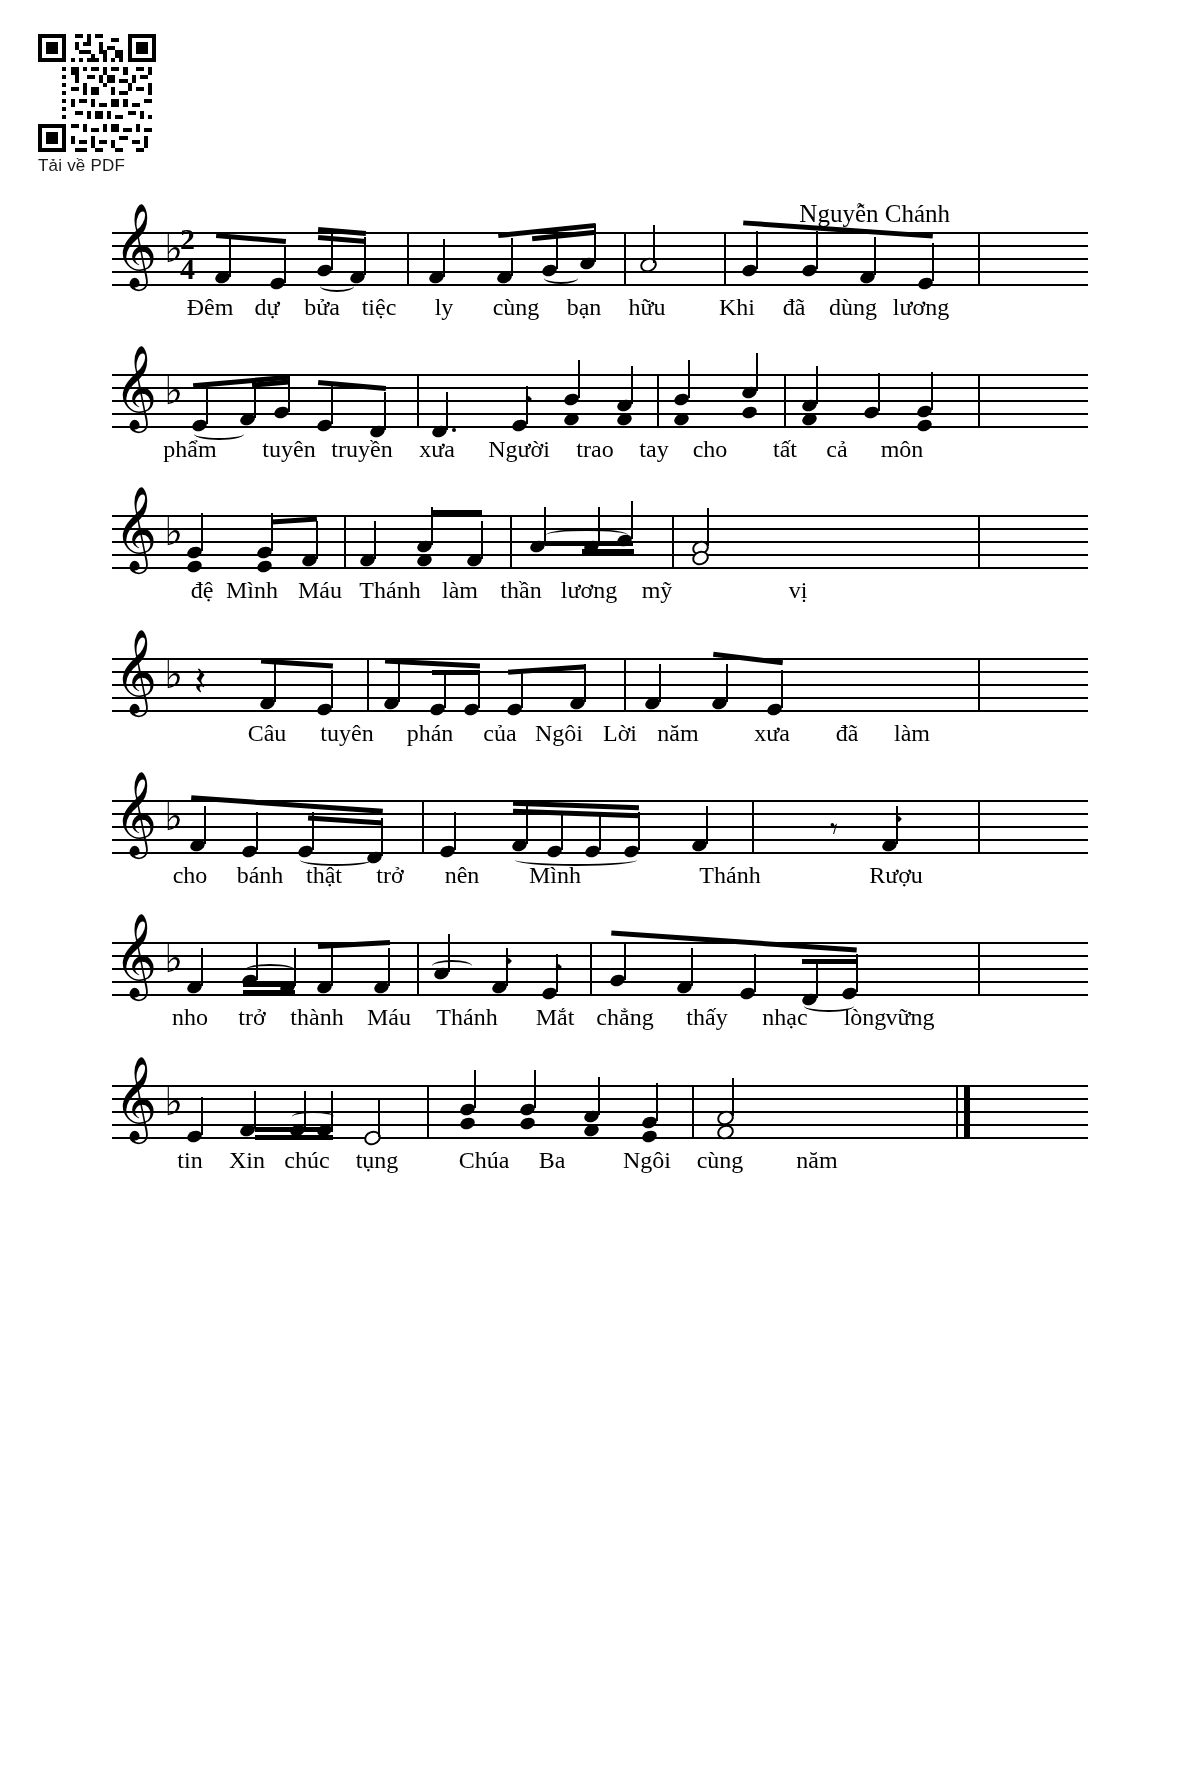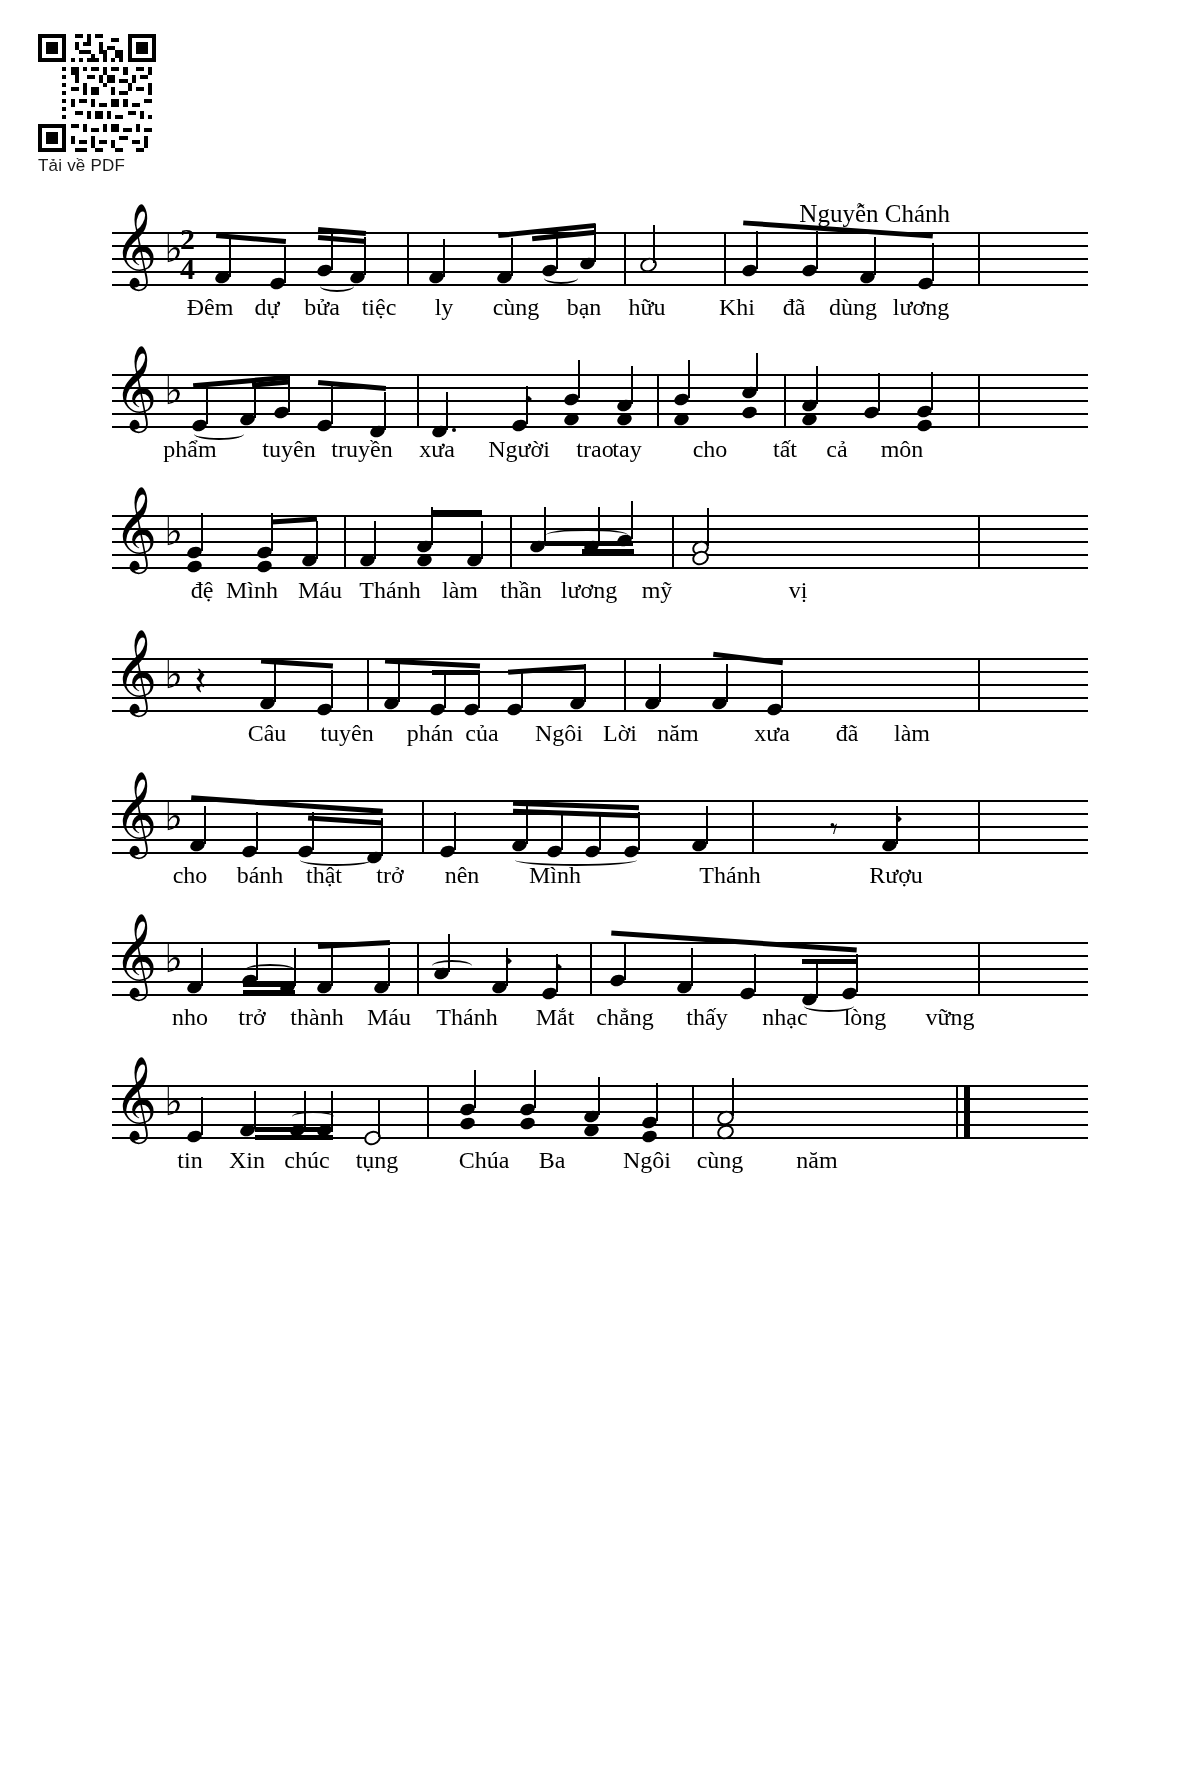--- a/index.html
+++ b/index.html
@@ -473,21 +473,21 @@
       <div class="stem" style="left:819px; top:-2px;"></div>
       <div class="barline" style="left:866px;"></div>
     </div>
     <div class="lyrics" style="top:62px;">
       <span class="lyric" style="left:78px;">phẩm</span>
       <span class="lyric" style="left:177px;">tuyên</span>
       <span class="lyric" style="left:250px;">truyền</span>
       <span class="lyric" style="left:325px;">xưa</span>
       <span class="lyric" style="left:407px;">Người</span>
       <span class="lyric" style="left:483px;">trao</span>
-      <span class="lyric" style="left:515px;">tay</span>
+      <span class="lyric" style="left:542px;">tay</span>
       <span class="lyric" style="left:598px;">cho</span>
       <span class="lyric" style="left:673px;">tất</span>
       <span class="lyric" style="left:725px;">cả</span>
       <span class="lyric" style="left:790px;">môn</span>
     </div>
   </div>
 
   <div class="system" style="top:515px;">
     <div class="staff">
       <div class="line l0"></div>
@@ -587,21 +587,21 @@
       <div class="stem" style="left:614px; top:6px;"></div>
       <div class="note" style="left:655px; top:46px;"></div>
       <div class="stem" style="left:669px; top:12px;"></div>
       <div class="beam" style="left:601px; top:-2px; width:70px; transform:rotate(7deg);"></div>
       <div class="barline" style="left:866px;"></div>
     </div>
     <div class="lyrics" style="top:62px;">
       <span class="lyric" style="left:155px;">Câu</span>
       <span class="lyric" style="left:235px;">tuyên</span>
       <span class="lyric" style="left:318px;">phán</span>
-      <span class="lyric" style="left:370px;">của</span>
+      <span class="lyric" style="left:388px;">của</span>
       <span class="lyric" style="left:447px;">Ngôi</span>
       <span class="lyric" style="left:508px;">Lời</span>
       <span class="lyric" style="left:566px;">năm</span>
       <span class="lyric" style="left:660px;">xưa</span>
       <span class="lyric" style="left:735px;">đã</span>
       <span class="lyric" style="left:800px;">làm</span>
     </div>
   </div>
 
   <div class="system" style="top:800px;">
@@ -718,21 +718,21 @@
       <span class="lyric" style="left:78px;">nho</span>
       <span class="lyric" style="left:140px;">trở</span>
       <span class="lyric" style="left:205px;">thành</span>
       <span class="lyric" style="left:277px;">Máu</span>
       <span class="lyric" style="left:355px;">Thánh</span>
       <span class="lyric" style="left:443px;">Mắt</span>
       <span class="lyric" style="left:513px;">chẳng</span>
       <span class="lyric" style="left:595px;">thấy</span>
       <span class="lyric" style="left:673px;">nhạc</span>
       <span class="lyric" style="left:753px;">lòng</span>
-      <span class="lyric" style="left:838px;">vững</span>
+      <span class="lyric" style="left:798px;">vững</span>
     </div>
   </div>
 
   <div class="system" style="top:1085px;">
     <div class="staff">
       <div class="line l0"></div>
         <div class="line l1"></div>
         <div class="line l2"></div>
         <div class="line l3"></div>
         <div class="line l4"></div>

